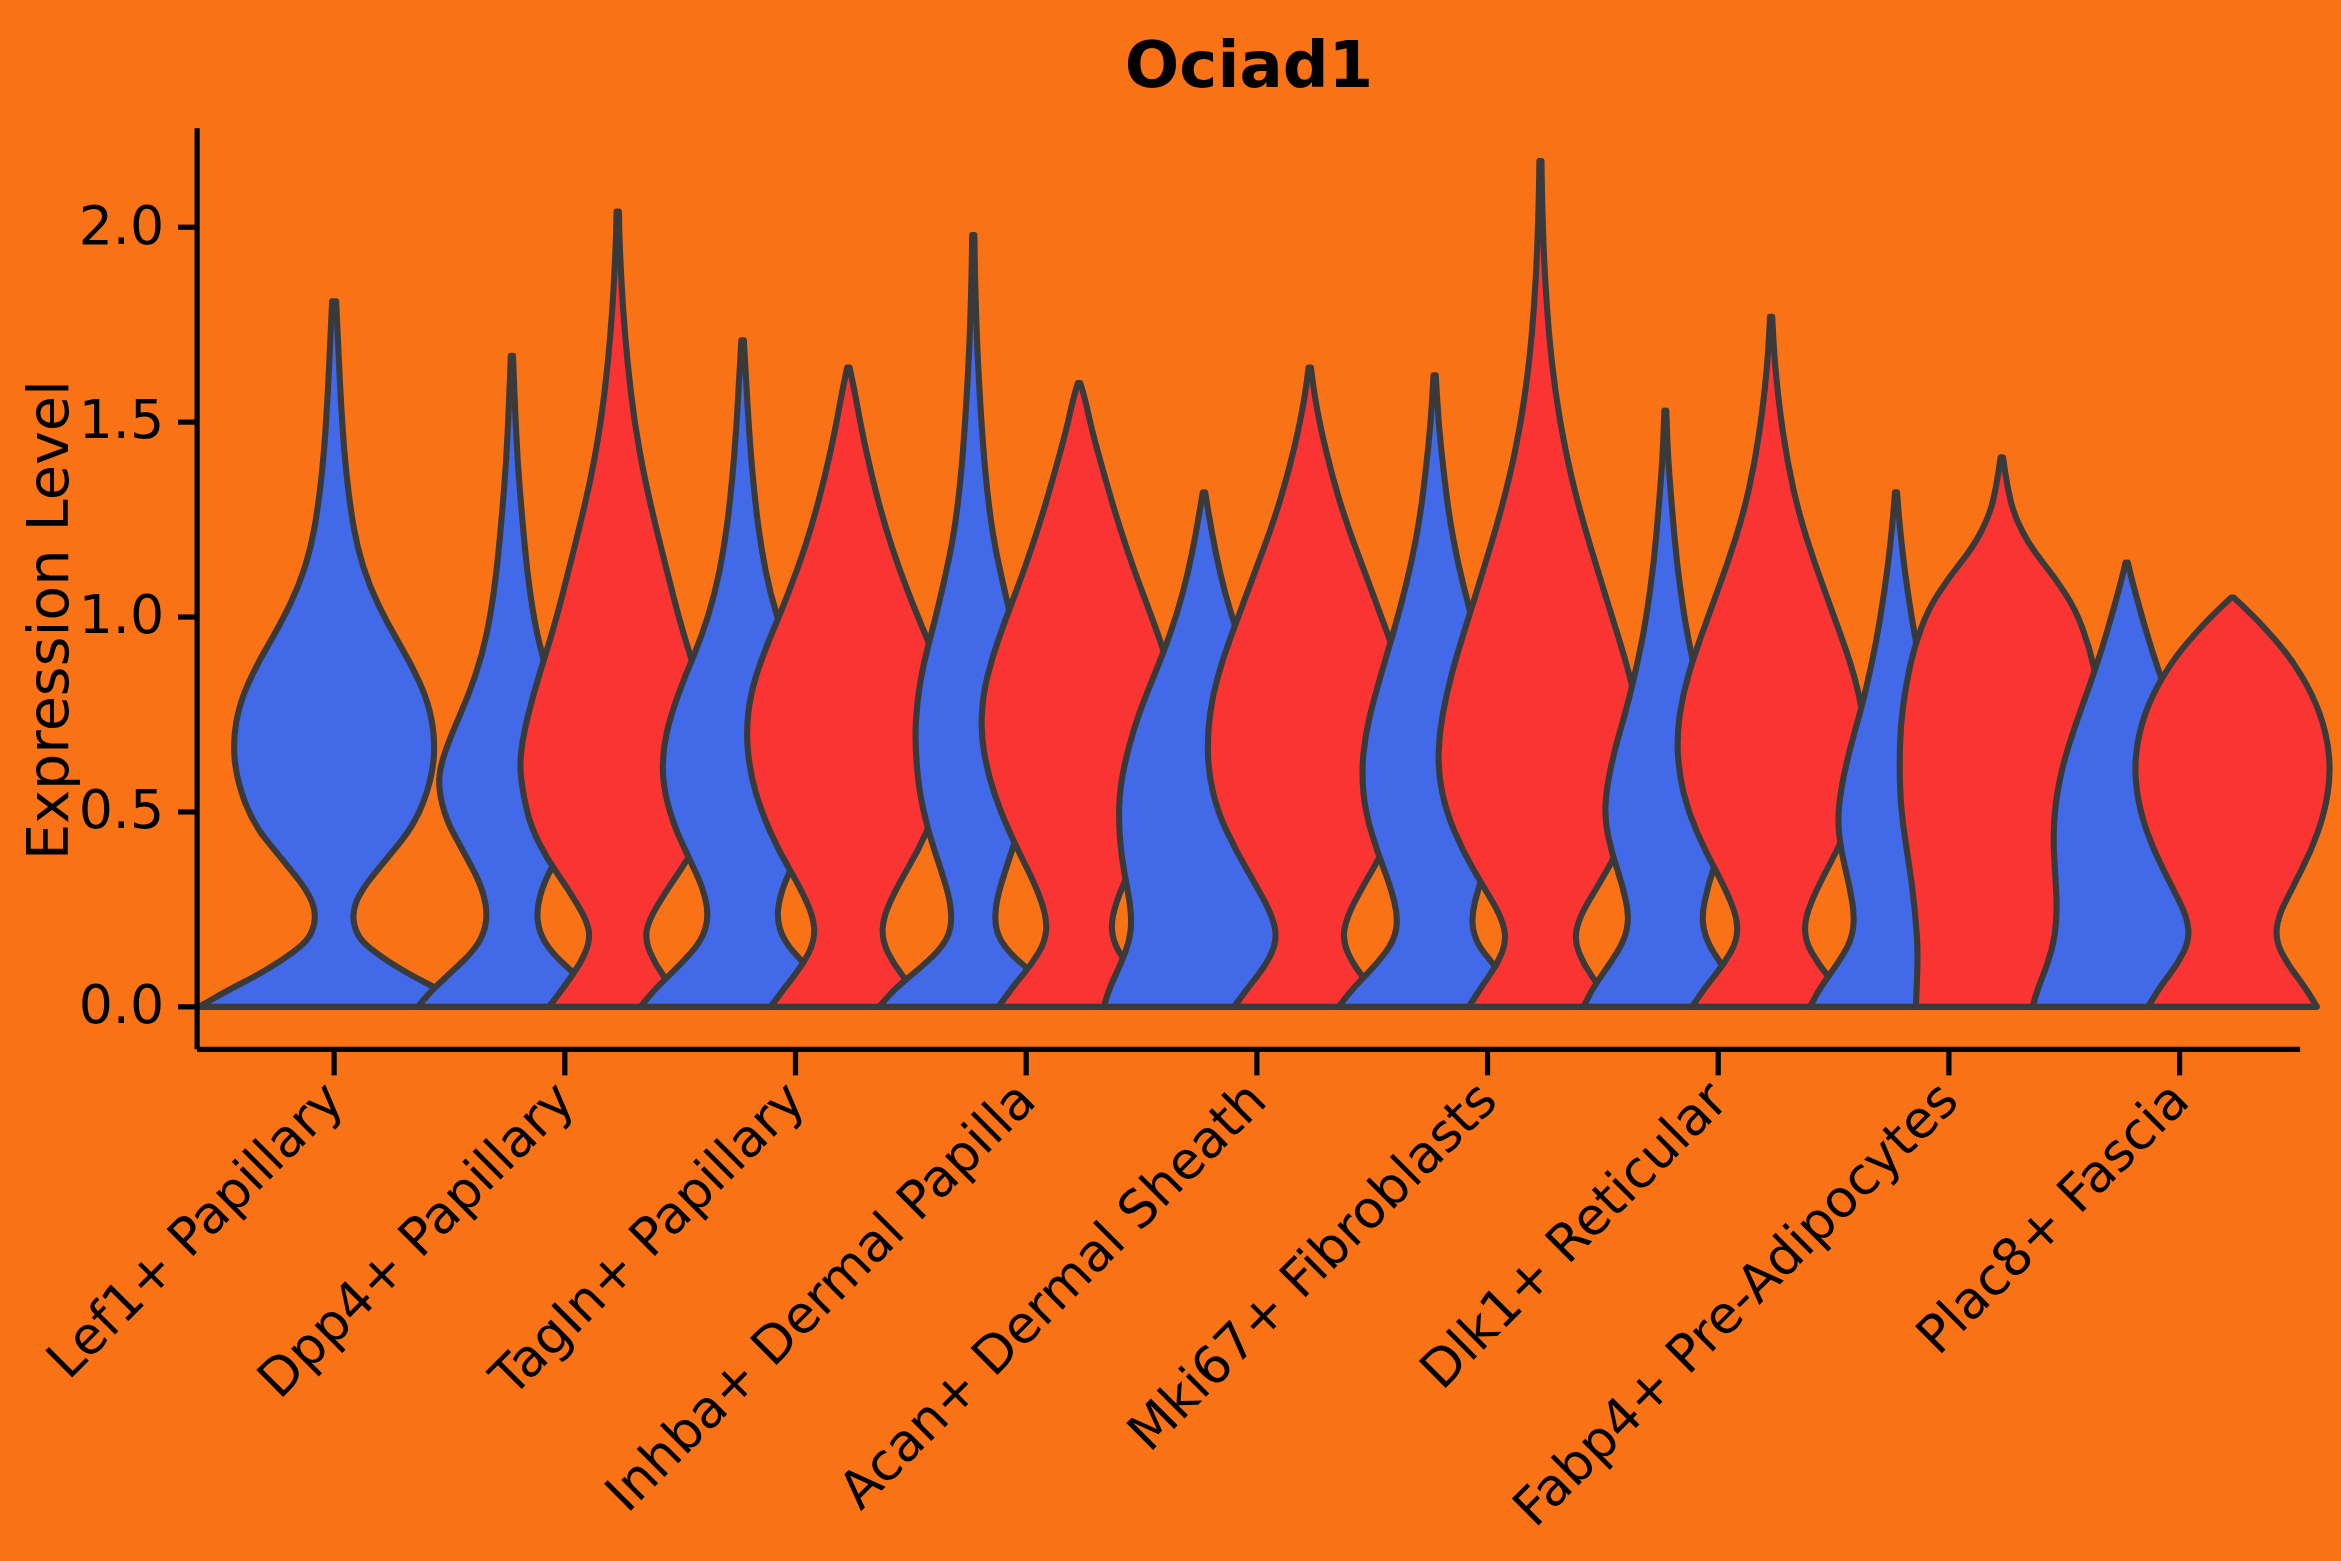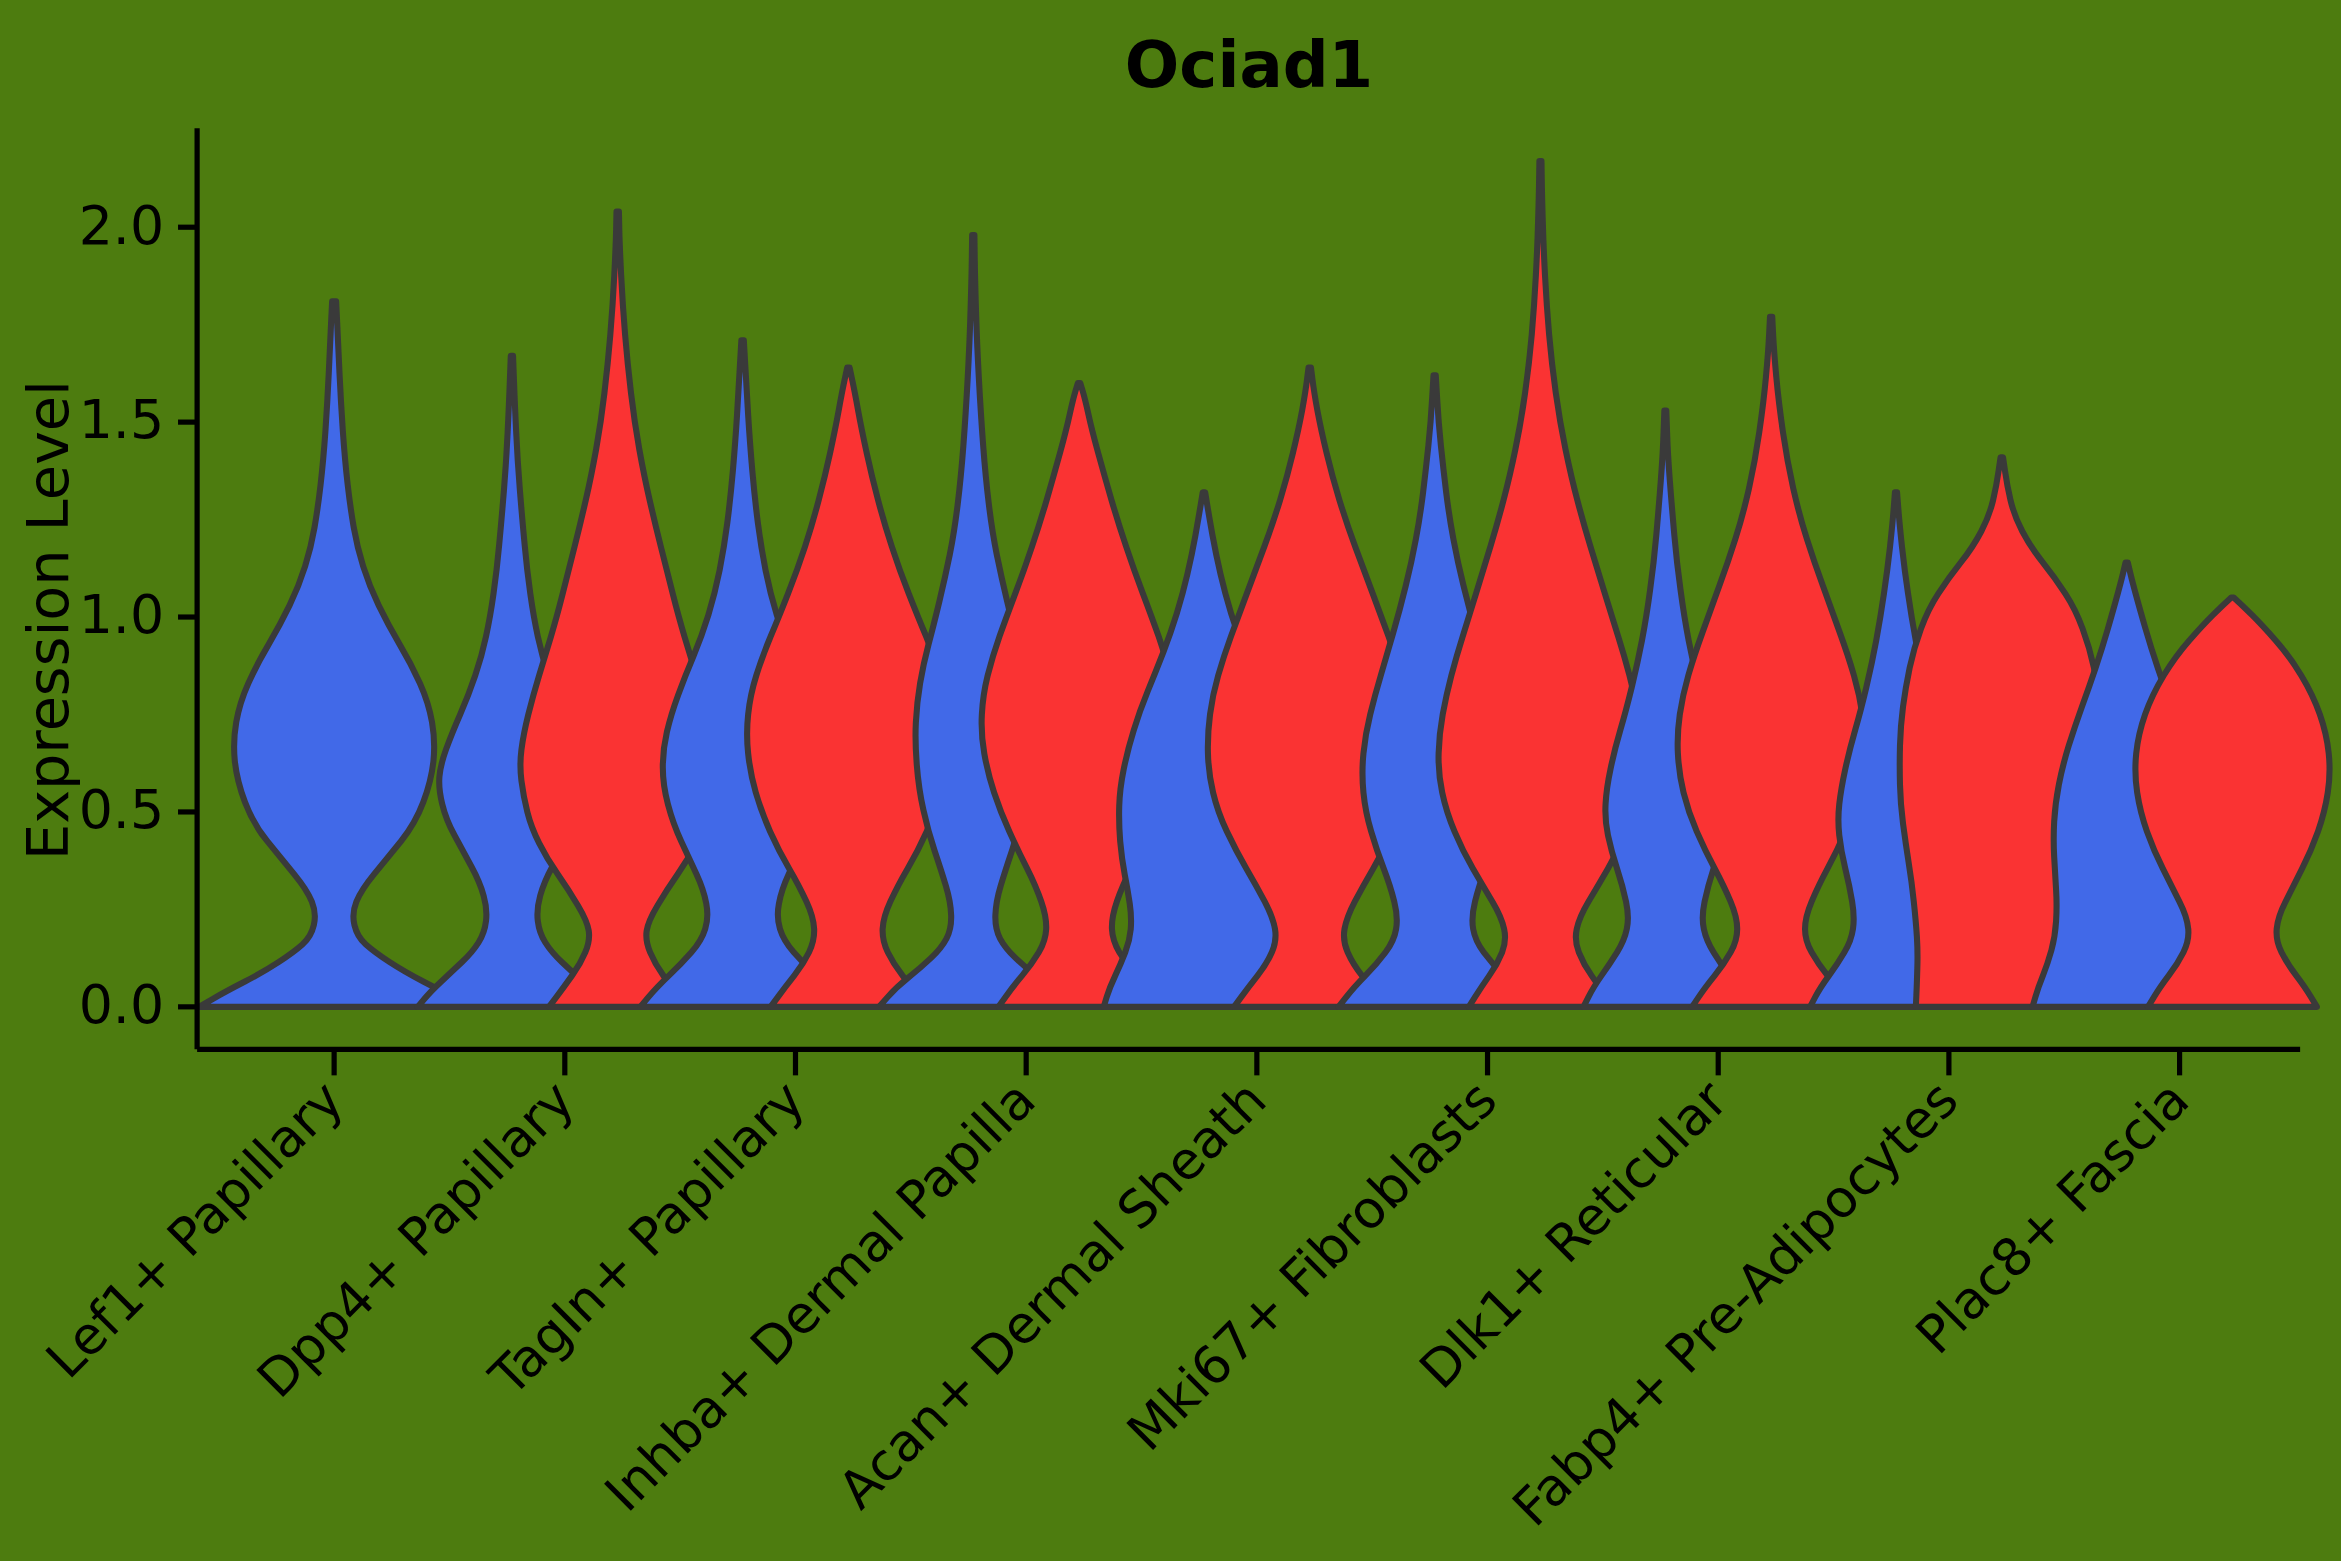--- a/index.html
+++ b/index.html
@@ -4,21 +4,21 @@
 <style>
   html, body {
     margin: 0;
     padding: 0;
     background: #ffffff;
   }
   #root {
     position: relative;
     width: 2342px;
     height: 1561px;
-    background: #4d7c0f;
+    background: #f97316;
     font-family: "DejaVu Sans", sans-serif;
     overflow: hidden;
   }
   #plot-svg {
     position: absolute;
     left: 0;
     top: 0;
     width: 2342px;
     height: 1561px;
     display: block;

